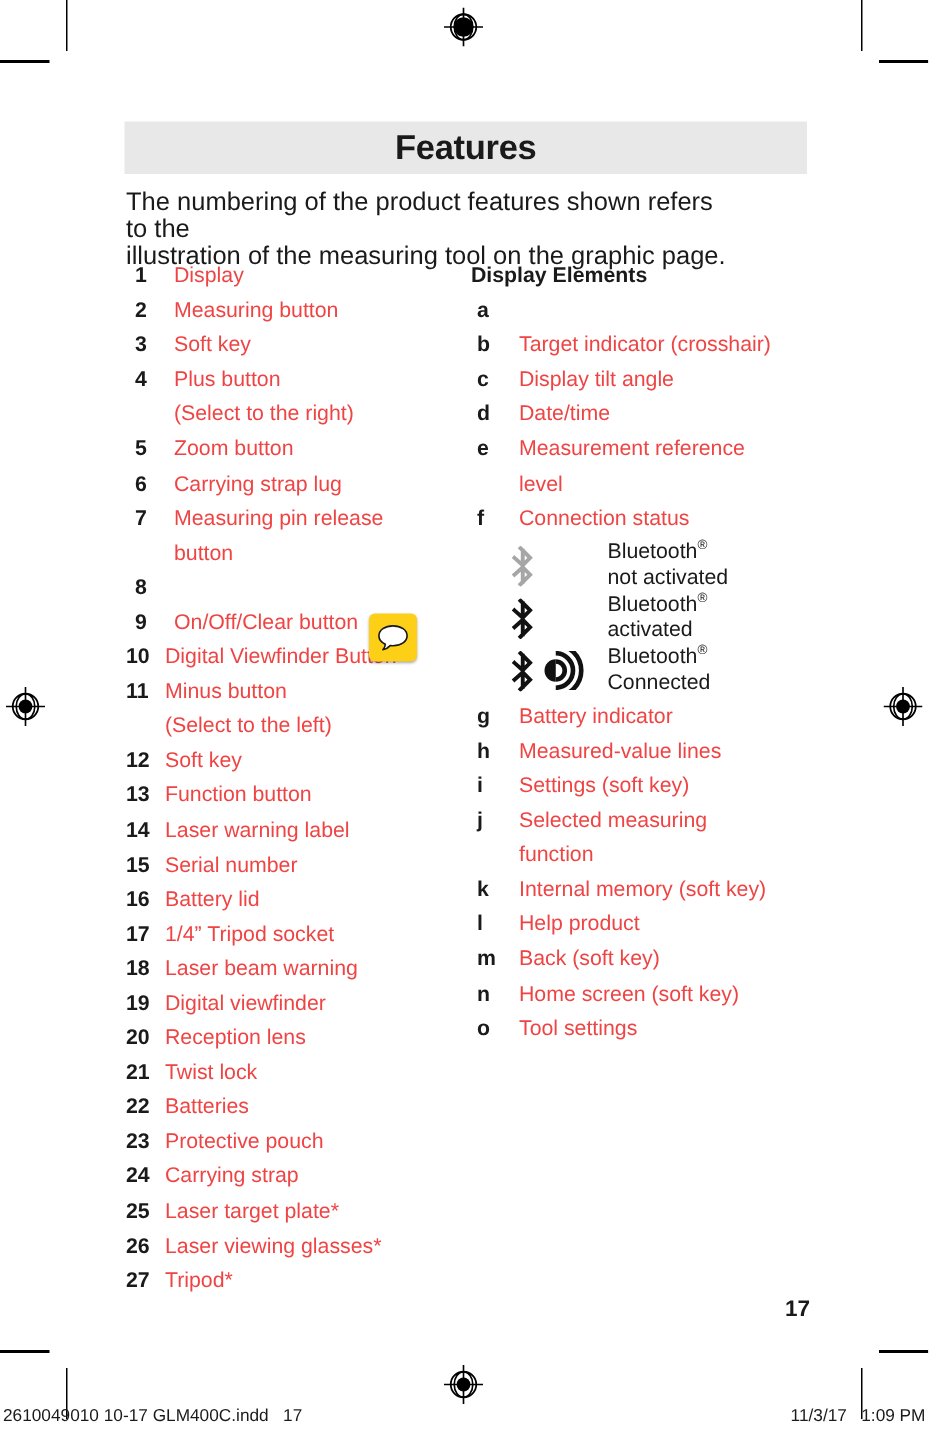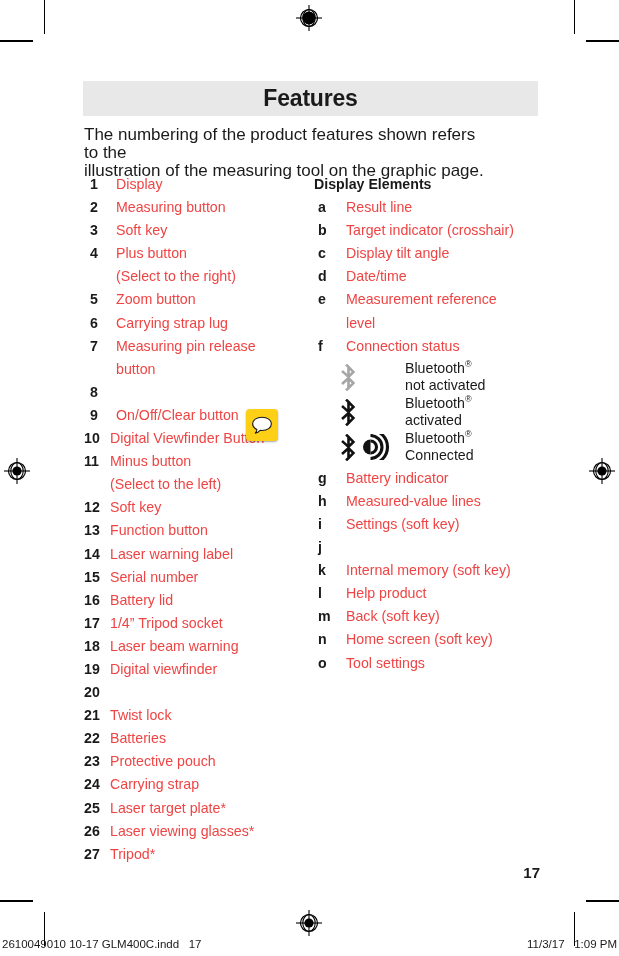--- a/index.html
+++ b/index.html
@@ -324,20 +324,21 @@
       <div class="list-row">
         <div class="row-key narrow">18</div>
         <div class="row-label">Laser beam warning</div>
       </div>
       <div class="list-row">
         <div class="row-key narrow">19</div>
         <div class="row-label">Digital viewfinder</div>
       </div>
       <div class="list-row">
         <div class="row-key narrow">20</div>
+        <div class="row-label">Reception lens</div>
       </div>
       <div class="list-row">
         <div class="row-key narrow">21</div>
         <div class="row-label">Twist lock</div>
       </div>
       <div class="list-row">
         <div class="row-key narrow">22</div>
         <div class="row-label">Batteries</div>
       </div>
       <div class="list-row">
@@ -360,21 +361,20 @@
         <div class="row-key narrow">27</div>
         <div class="row-label">Tripod*</div>
       </div>
     </div>
 
   <div id="col-right">
     <div id="display-elements-title">Display Elements</div>
     <div id="de-before">
         <div class="list-row">
           <div class="row-key ">a</div>
-          <div class="row-label">Result line</div>
         </div>
         <div class="list-row">
           <div class="row-key ">b</div>
           <div class="row-label">Target indicator (crosshair)</div>
         </div>
         <div class="list-row">
           <div class="row-key ">c</div>
           <div class="row-label">Display tilt angle</div>
         </div>
         <div class="list-row">
@@ -439,20 +439,21 @@
         <div class="list-row">
           <div class="row-key ">h</div>
           <div class="row-label">Measured-value lines</div>
         </div>
         <div class="list-row">
           <div class="row-key ">i</div>
           <div class="row-label">Settings (soft key)</div>
         </div>
         <div class="list-row">
           <div class="row-key ">j</div>
+          <div class="row-label">Selected measuring<span class="sub">function</span></div>
         </div>
         <div class="list-row">
           <div class="row-key ">k</div>
           <div class="row-label">Internal memory (soft key)</div>
         </div>
         <div class="list-row">
           <div class="row-key ">l</div>
           <div class="row-label">Help product</div>
         </div>
         <div class="list-row">

